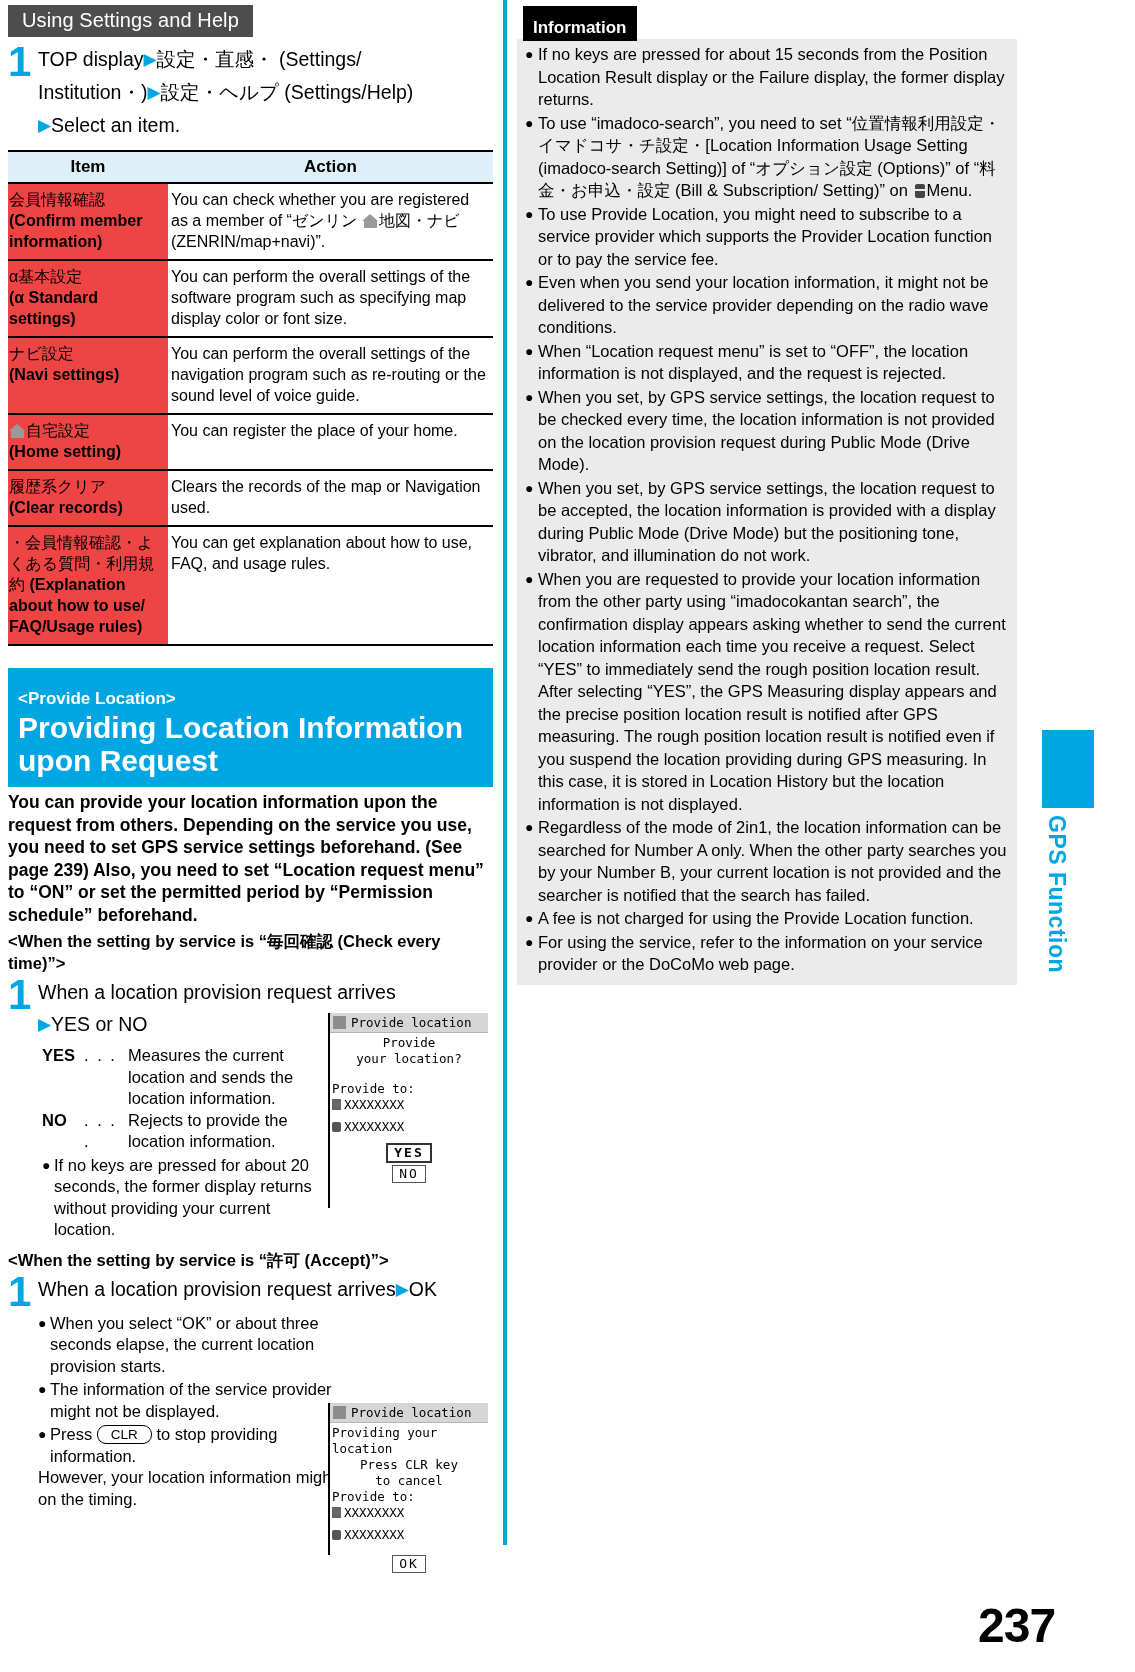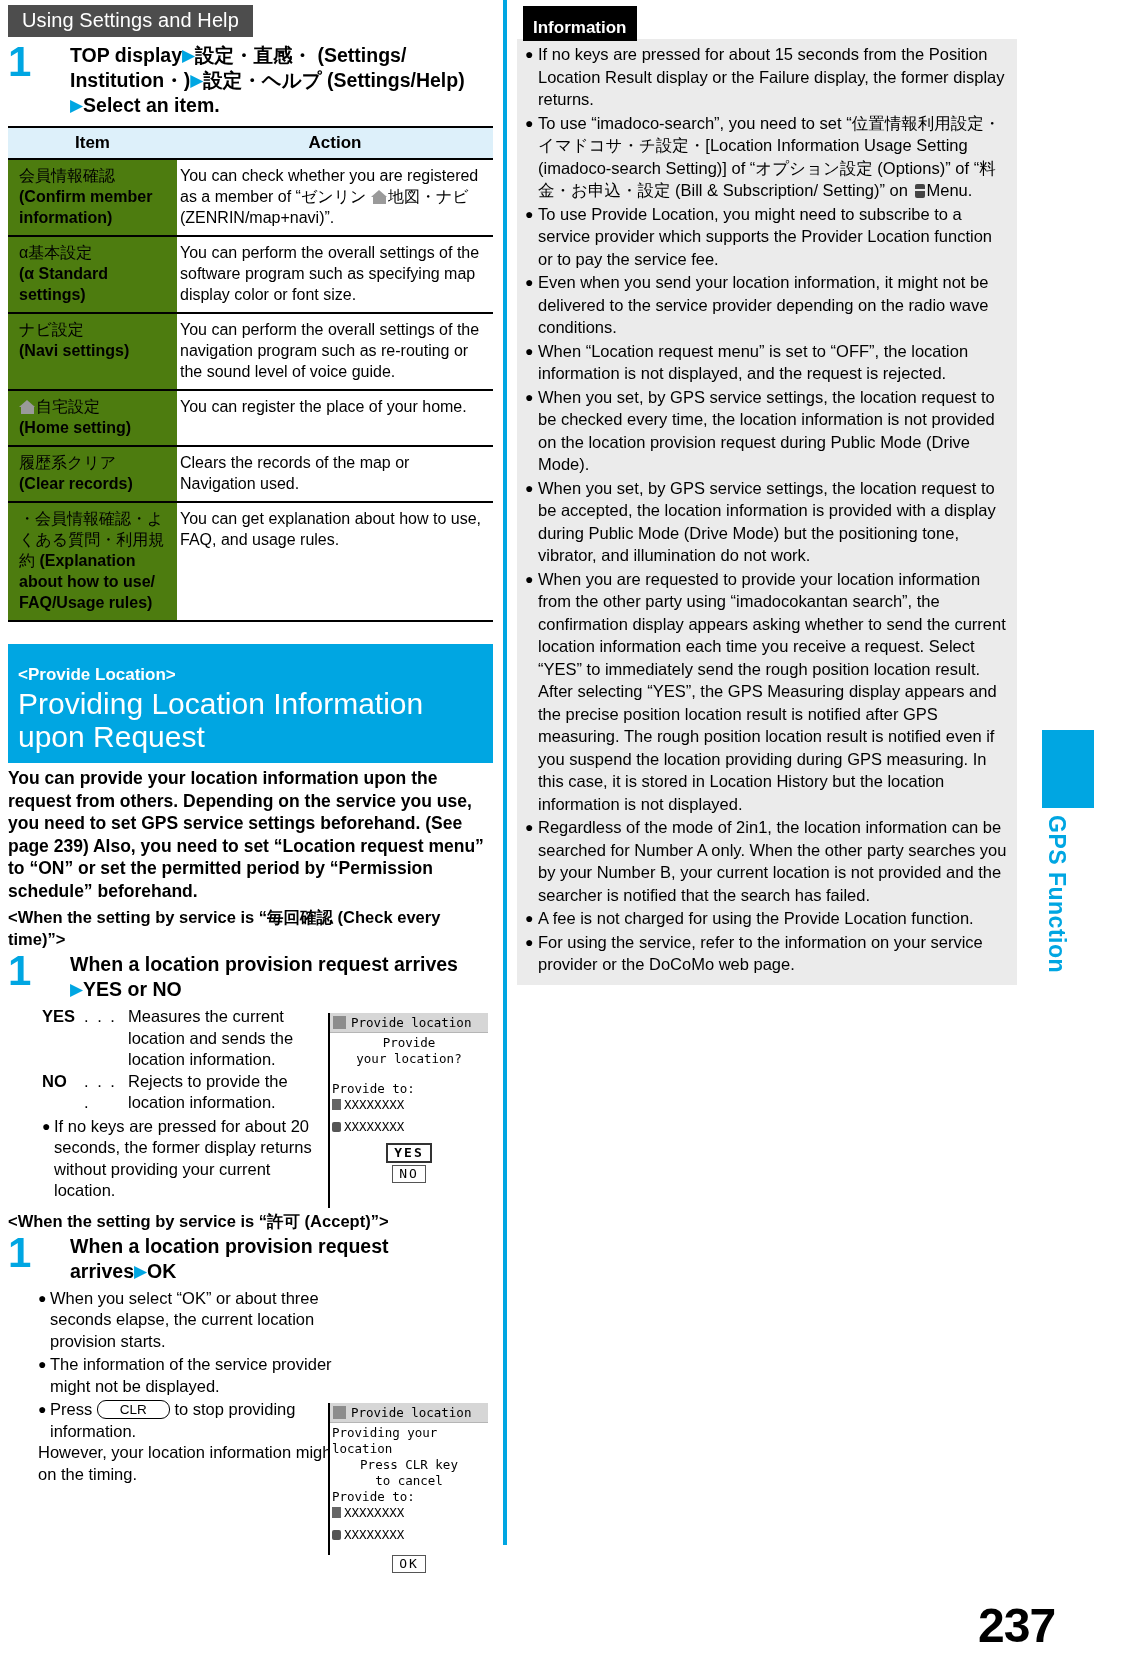--- a/index.html
+++ b/index.html
@@ -29,68 +29,68 @@
   }
 
   
   .step{display:flex;align-items:flex-start;margin:0 0 4px 0;}
   .step-num{
     color:#00a6e2;font-weight:bold;font-size:42px;line-height:34px;
     width:30px;flex:0 0 30px;text-align:left;
     font-family:"Liberation Sans",sans-serif;
     margin-top:2px;
   }
-  .step-body{flex:1 1 auto;font-weight:bold;font-size:19.5px;line-height:25px;margin-left:32px;}
+  .step-body{flex:1 1 auto;font-weight:normal;font-size:19.5px;line-height:32px;}
   .tri{color:#00a6e2;font-size:17px;vertical-align:1px;}
 
   
   table.tbl{border-collapse:collapse;width:485px;margin-top:8px;font-size:16px;}
   table.tbl th{
     background:#ddf0fa;border-top:2.4px solid #000;border-bottom:2.4px solid #000;
     font-weight:bold;font-size:17px;padding:5px 4px;
   }
   table.tbl th.c1{width:152px;}
   table.tbl td{
     border-bottom:2.4px solid #000;
     vertical-align:top;padding:5px 6px 7px 3px;line-height:21px;
   }
-  table.tbl td.item{background:#4d7c0f;font-weight:bold;width:152px;padding-left:11px;margin-top:37px;}
+  table.tbl td.item{background:#ef4444;font-weight:bold;width:152px;padding-left:1px;margin-top:37px;}
   table.tbl td.item .jp{font-weight:normal;}
   table.tbl tr.last td{border-bottom:2.4px solid #000;}
   .home-ico{display:inline-block;width:17px;height:14px;vertical-align:-2px;position:relative;}
   .home-ico:before{
     content:"";position:absolute;left:0;top:0;width:0;height:0;
     border-left:8.5px solid transparent;border-right:8.5px solid transparent;
     border-bottom:7px solid #9a9a9a;
   }
   .home-ico:after{
     content:"";position:absolute;left:2px;top:6px;width:13px;height:8px;background:#9a9a9a;
   }
 
   
   .title-block{background:#00a6e2;color:#fff;padding:20px 10px 10px 10px;margin-top:22px;}
   .title-kicker{font-size:17px;font-weight:bold;line-height:22px;}
-  .title-main{font-size:30px;font-weight:normal;line-height:33px;margin-top:1px;}
+  .title-main{font-size:30px;font-weight:bold;line-height:33px;margin-top:1px;}
 
   .lead{font-weight:bold;font-size:17.5px;line-height:22.5px;margin-top:4px;}
   .cond{font-weight:bold;font-size:16.5px;line-height:22px;margin-top:4px;}
 
   
   .defs{margin-left:34px;font-size:16.5px;line-height:21.5px;}
   .defrow{display:flex;}
   .defkey{font-weight:bold;width:42px;flex:0 0 42px;}
   .defdots{width:44px;flex:0 0 44px;letter-spacing:2px;}
   .defval{flex:1 1 auto;}
   .bullet{display:flex;margin-top:2px;}
   .bullet .dot{flex:0 0 12px;font-size:14px;line-height:21.5px;}
   .bullet .btxt{flex:1 1 auto;}
 
   .clr-key{
     display:inline-block;border:1.6px solid #000;border-radius:9px;
-    padding:0 22px;font-size:13.5px;line-height:17px;vertical-align:1px;
+    padding:0 13px;font-size:13.5px;line-height:17px;vertical-align:1px;
     font-family:"Liberation Sans",sans-serif;
   }
 
   
   .mock{
     position:absolute;background:#fff;border-left:2.5px solid #000;
     font-family:"DejaVu Sans Mono","Liberation Mono",monospace;
   }
   .mock-title{
     background:#d6d6d6;display:flex;align-items:center;

